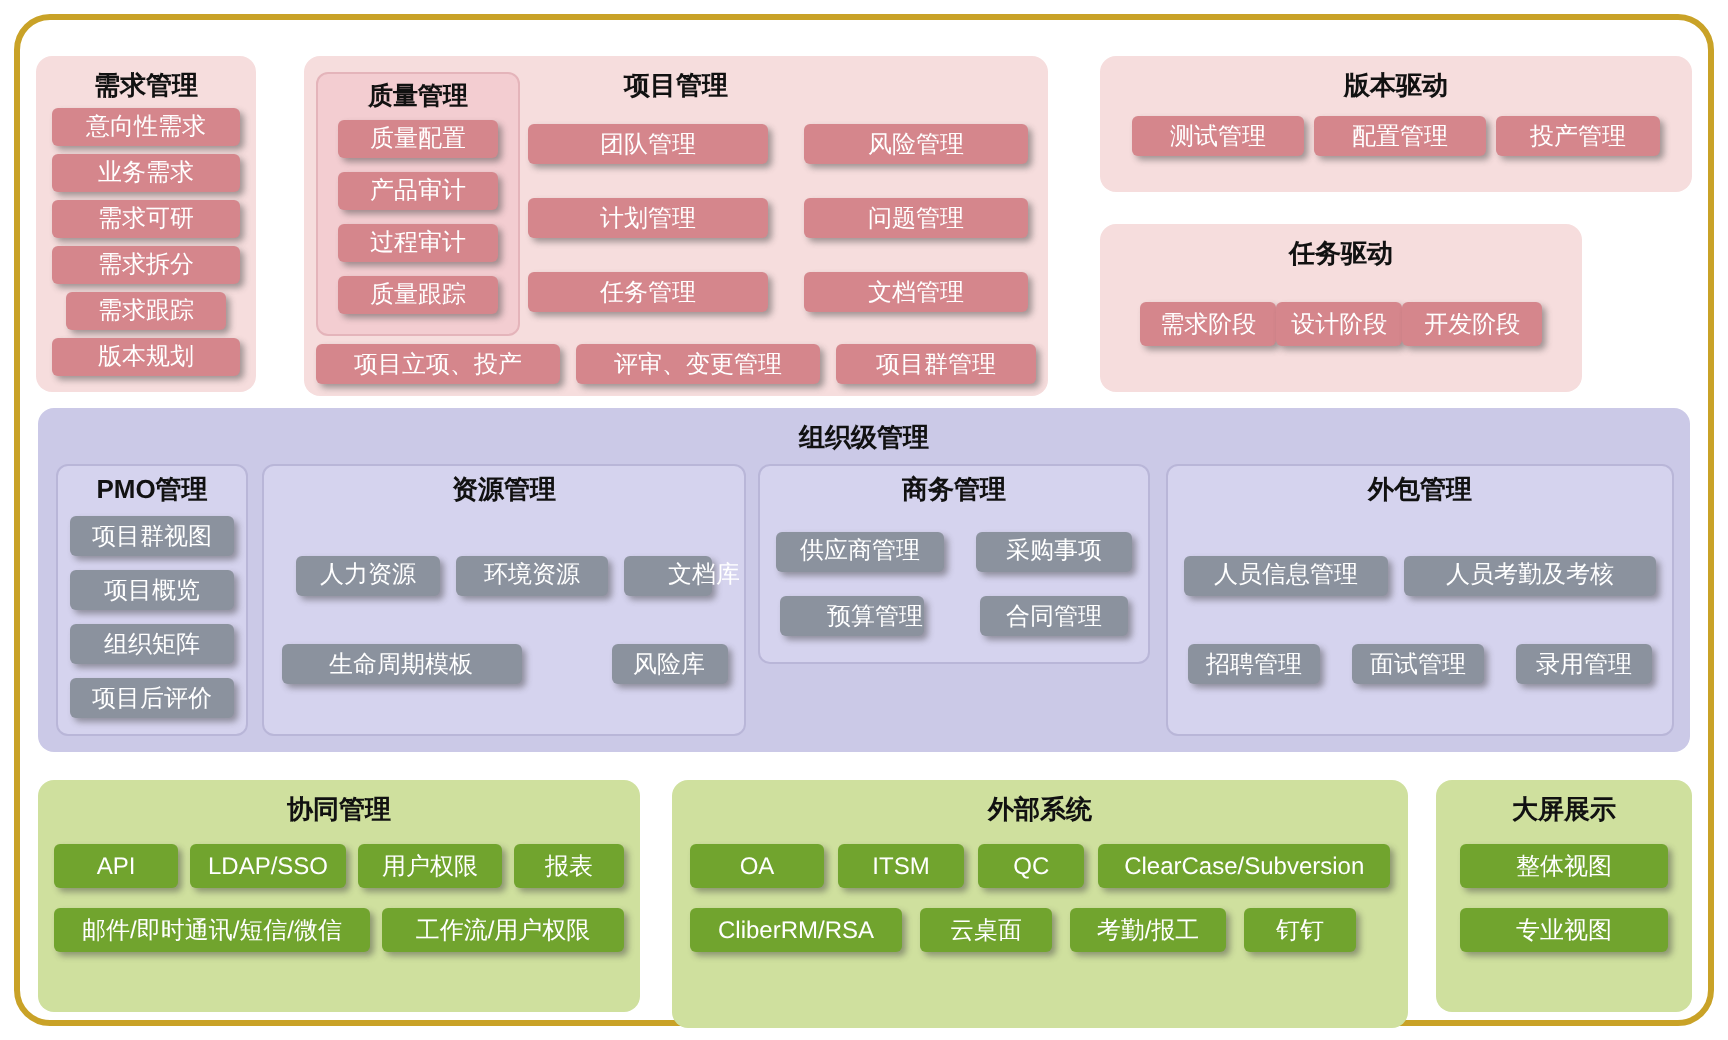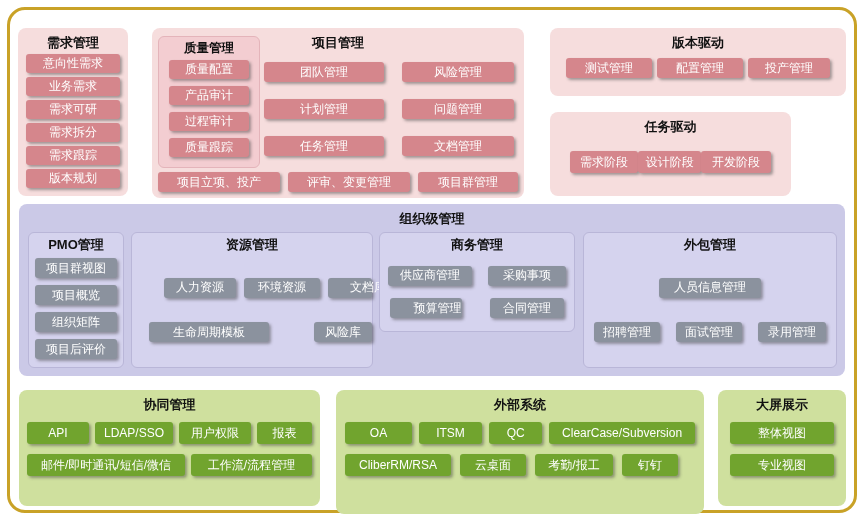--- a/index.html
+++ b/index.html
@@ -42,21 +42,21 @@
 <div class="canvas">
   <div class="frame"></div>
 
   <div class="sec pink" style="left:18px;top:28px;width:110px;height:168px;">
     <div class="sec-title">需求管理</div>
     <div class="stack" style="margin-top:3px;gap:4px;">
       <div class="item pink-item" style="width:94px;height:19px;">意向性需求</div>
       <div class="item pink-item" style="width:94px;height:19px;">业务需求</div>
       <div class="item pink-item" style="width:94px;height:19px;">需求可研</div>
       <div class="item pink-item" style="width:94px;height:19px;">需求拆分</div>
-      <div class="item pink-item" style="width:94px;height:19px;">需求跟踪</div>
+      <div class="item pink-item" style="width:80px;height:19px;">需求跟踪</div>
       <div class="item pink-item" style="width:94px;height:19px;">版本规划</div>
     </div>
   </div>
 
   <div class="sec pink" style="left:152px;top:28px;width:372px;height:170px;">
     <div class="sec-title">项目管理</div>
 
     <div class="panel pink-panel" style="left:6px;top:8px;width:102px;height:132px;">
       <div class="sec-title" style="padding-top:3px;font-size:12.5px;">质量管理</div>
       <div class="stack" style="margin-top:4px;gap:7px;">
@@ -112,21 +112,21 @@
       <div class="stack" style="margin-top:5px;gap:7px;">
         <div class="item gray-item" style="width:82px;">项目群视图</div>
         <div class="item gray-item" style="width:82px;">项目概览</div>
         <div class="item gray-item" style="width:82px;">组织矩阵</div>
         <div class="item gray-item" style="width:82px;">项目后评价</div>
       </div>
     </div>
 
     <div class="panel purple-panel" style="left:112px;top:28px;width:242px;height:136px;display:flex;flex-direction:column;">
       <div class="sec-title" style="padding-top:4px;">资源管理</div>
-      <div style="flex:1;display:flex;flex-direction:column;justify-content:space-evenly;align-items:flex-end;">
+      <div style="flex:1;display:flex;flex-direction:column;justify-content:space-evenly;">
         <div class="row" style="justify-content:center;gap:8px;">
           <div class="item gray-item" style="width:72px;">人力资源</div>
           <div class="item gray-item" style="width:76px;">环境资源</div>
           <div class="item gray-item" style="width:44px;padding-left:36px;">文档库</div>
         </div>
         <div class="row" style="justify-content:center;gap:45px;">
           <div class="item gray-item" style="width:120px;">生命周期模板</div>
           <div class="item gray-item" style="width:58px;">风险库</div>
         </div>
       </div>
@@ -144,41 +144,42 @@
           <div class="item gray-item" style="width:74px;">合同管理</div>
         </div>
       </div>
     </div>
 
     <div class="panel purple-panel" style="left:564px;top:28px;width:254px;height:136px;display:flex;flex-direction:column;">
       <div class="sec-title" style="padding-top:4px;">外包管理</div>
       <div style="flex:1;display:flex;flex-direction:column;justify-content:space-evenly;">
         <div class="row" style="justify-content:center;gap:8px;">
           <div class="item gray-item" style="width:102px;">人员信息管理</div>
+          <div class="item gray-item" style="width:126px;">人员考勤及考核</div>
         </div>
         <div class="row" style="justify-content:center;gap:16px;">
           <div class="item gray-item" style="width:66px;">招聘管理</div>
           <div class="item gray-item" style="width:66px;">面试管理</div>
           <div class="item gray-item" style="width:68px;">录用管理</div>
         </div>
       </div>
     </div>
   </div>
 
   <div class="sec green" style="left:19px;top:390px;width:301px;height:116px;">
     <div class="sec-title">协同管理</div>
     <div class="row" style="margin-top:9px;padding:0 8px;gap:6px;">
       <div class="item green-item" style="width:62px;">API</div>
       <div class="item green-item" style="width:78px;">LDAP/SSO</div>
       <div class="item green-item" style="width:72px;">用户权限</div>
       <div class="item green-item" style="width:55px;">报表</div>
     </div>
     <div class="row" style="margin-top:10px;padding:0 8px;gap:6px;">
       <div class="item green-item" style="width:158px;">邮件/即时通讯/短信/微信</div>
-      <div class="item green-item" style="width:121px;">工作流/流程管理</div>
+      <div class="item green-item" style="width:121px;">工作流/用户权限</div>
     </div>
   </div>
 
   <div class="sec green" style="left:336px;top:390px;width:368px;height:124px;">
     <div class="sec-title">外部系统</div>
     <div class="row" style="margin-top:9px;padding:0 9px;gap:7px;">
       <div class="item green-item" style="width:68px;">OA</div>
       <div class="item green-item" style="width:64px;">ITSM</div>
       <div class="item green-item" style="width:54px;">QC</div>
       <div class="item green-item" style="width:148px;">ClearCase/Subversion</div>

